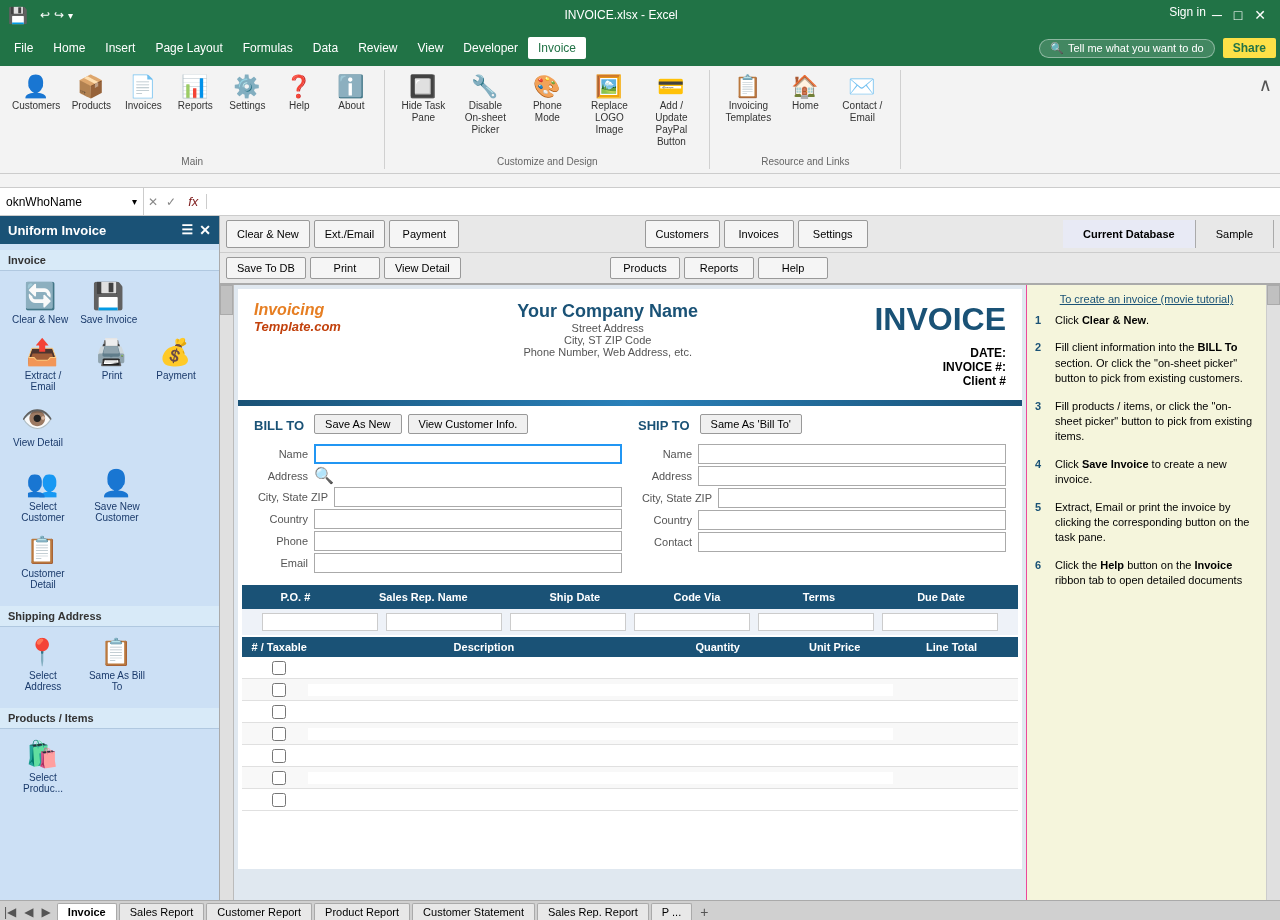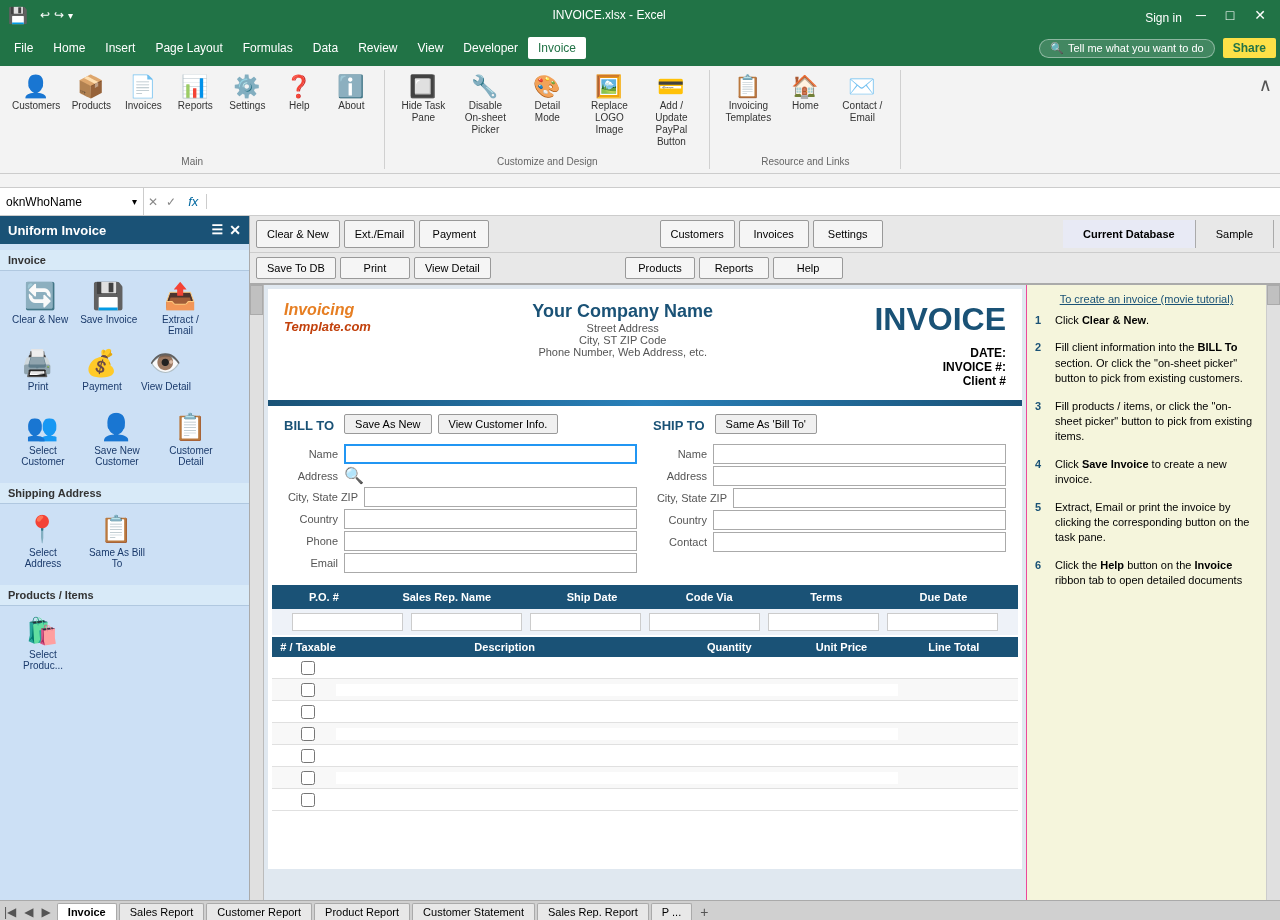--- a/index.html
+++ b/index.html
@@ -11,21 +11,21 @@
       color: white;
       height: 30px;
       display: flex;
       align-items: center;
       justify-content: space-between;
       padding: 0 8px;
       font-size: 12px;
     }
     .title-bar-left { display: flex; align-items: center; gap: 4px; }
     .title-bar-center { flex: 1; text-align: center; font-size: 12px; }
-    .title-bar-right { display: flex; align-items: flex-end; gap: 8px; font-size: 12px; }
+    .title-bar-right { display: flex; align-items: flex-start; font-size: 12px; }
     .win-btn { background: none; border: none; color: white; font-size: 14px; cursor: pointer; padding: 2px 6px; }
 
     
     .menu-bar {
       background: #217346;
       color: white;
       height: 36px;
       display: flex;
       align-items: center;
       padding: 0 4px;
@@ -148,33 +148,33 @@
       width: 144px;
       border-right: 1px solid #ccc;
       padding: 0 6px;
       font-size: 12px;
       height: 100%;
       display: flex;
       align-items: center;
       background: white;
     }
     .formula-bar-sep { padding: 0 4px; color: #888; cursor: pointer; }
-    .fx-label { padding: 0 8px; color: #0369a1; font-style: italic; font-size: 13px; border-right: 1px solid #ccc; }
+    .fx-label { padding: 0 8px; color: #7f1d1d; font-style: italic; font-size: 13px; border-right: 1px solid #ccc; }
     .formula-input { flex: 1; border: none; outline: none; padding: 0 8px; font-size: 12px; }
 
     
     .main-layout {
       display: flex;
       height: calc(100vh - 30px - 36px - 86px - 14px - 28px - 22px - 20px);
       overflow: hidden;
     }
 
     
     .task-pane {
-      width: 250px;
+      width: 220px;
       background: #cce0f5;
       border-right: 1px solid #aaa;
       overflow-y: auto;
       flex-shrink: 0;
     }
     .task-pane-header {
       background: #1a5276;
       color: white;
       padding: 6px 8px;
       font-size: 13px;
@@ -542,21 +542,21 @@
         <button class="ribbon-btn">
           <span class="ribbon-icon">🔲</span>
           <span>Hide Task Pane</span>
         </button>
         <button class="ribbon-btn">
           <span class="ribbon-icon">🔧</span>
           <span>Disable On-sheet Picker</span>
         </button>
         <button class="ribbon-btn">
           <span class="ribbon-icon">🎨</span>
-          <span>Detail Mode</span>
+          <span>Phone Mode</span>
         </button>
         <button class="ribbon-btn">
           <span class="ribbon-icon">🖼️</span>
           <span>Replace LOGO Image</span>
         </button>
         <button class="ribbon-btn">
           <span class="ribbon-icon">💳</span>
           <span>Add / Update PayPal Button</span>
         </button>
       </div>

